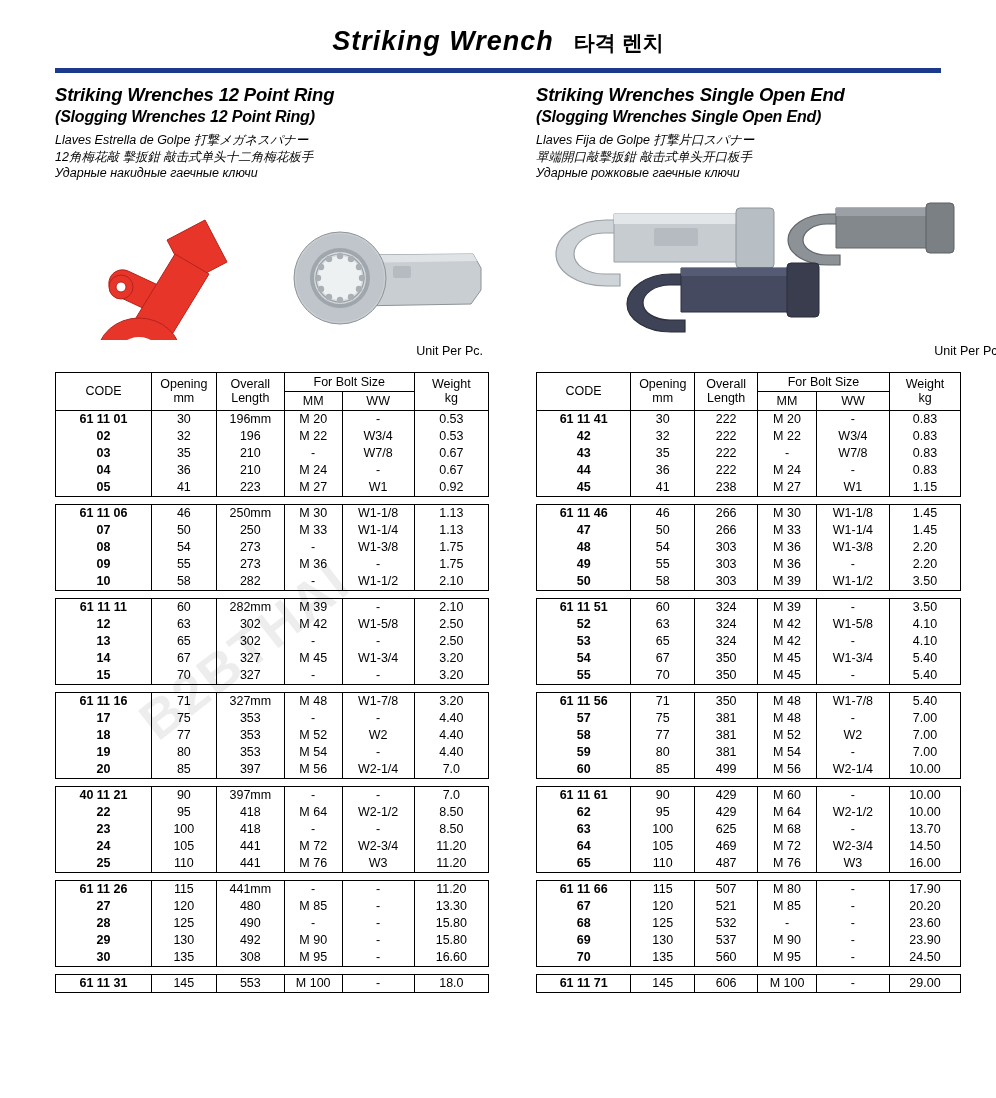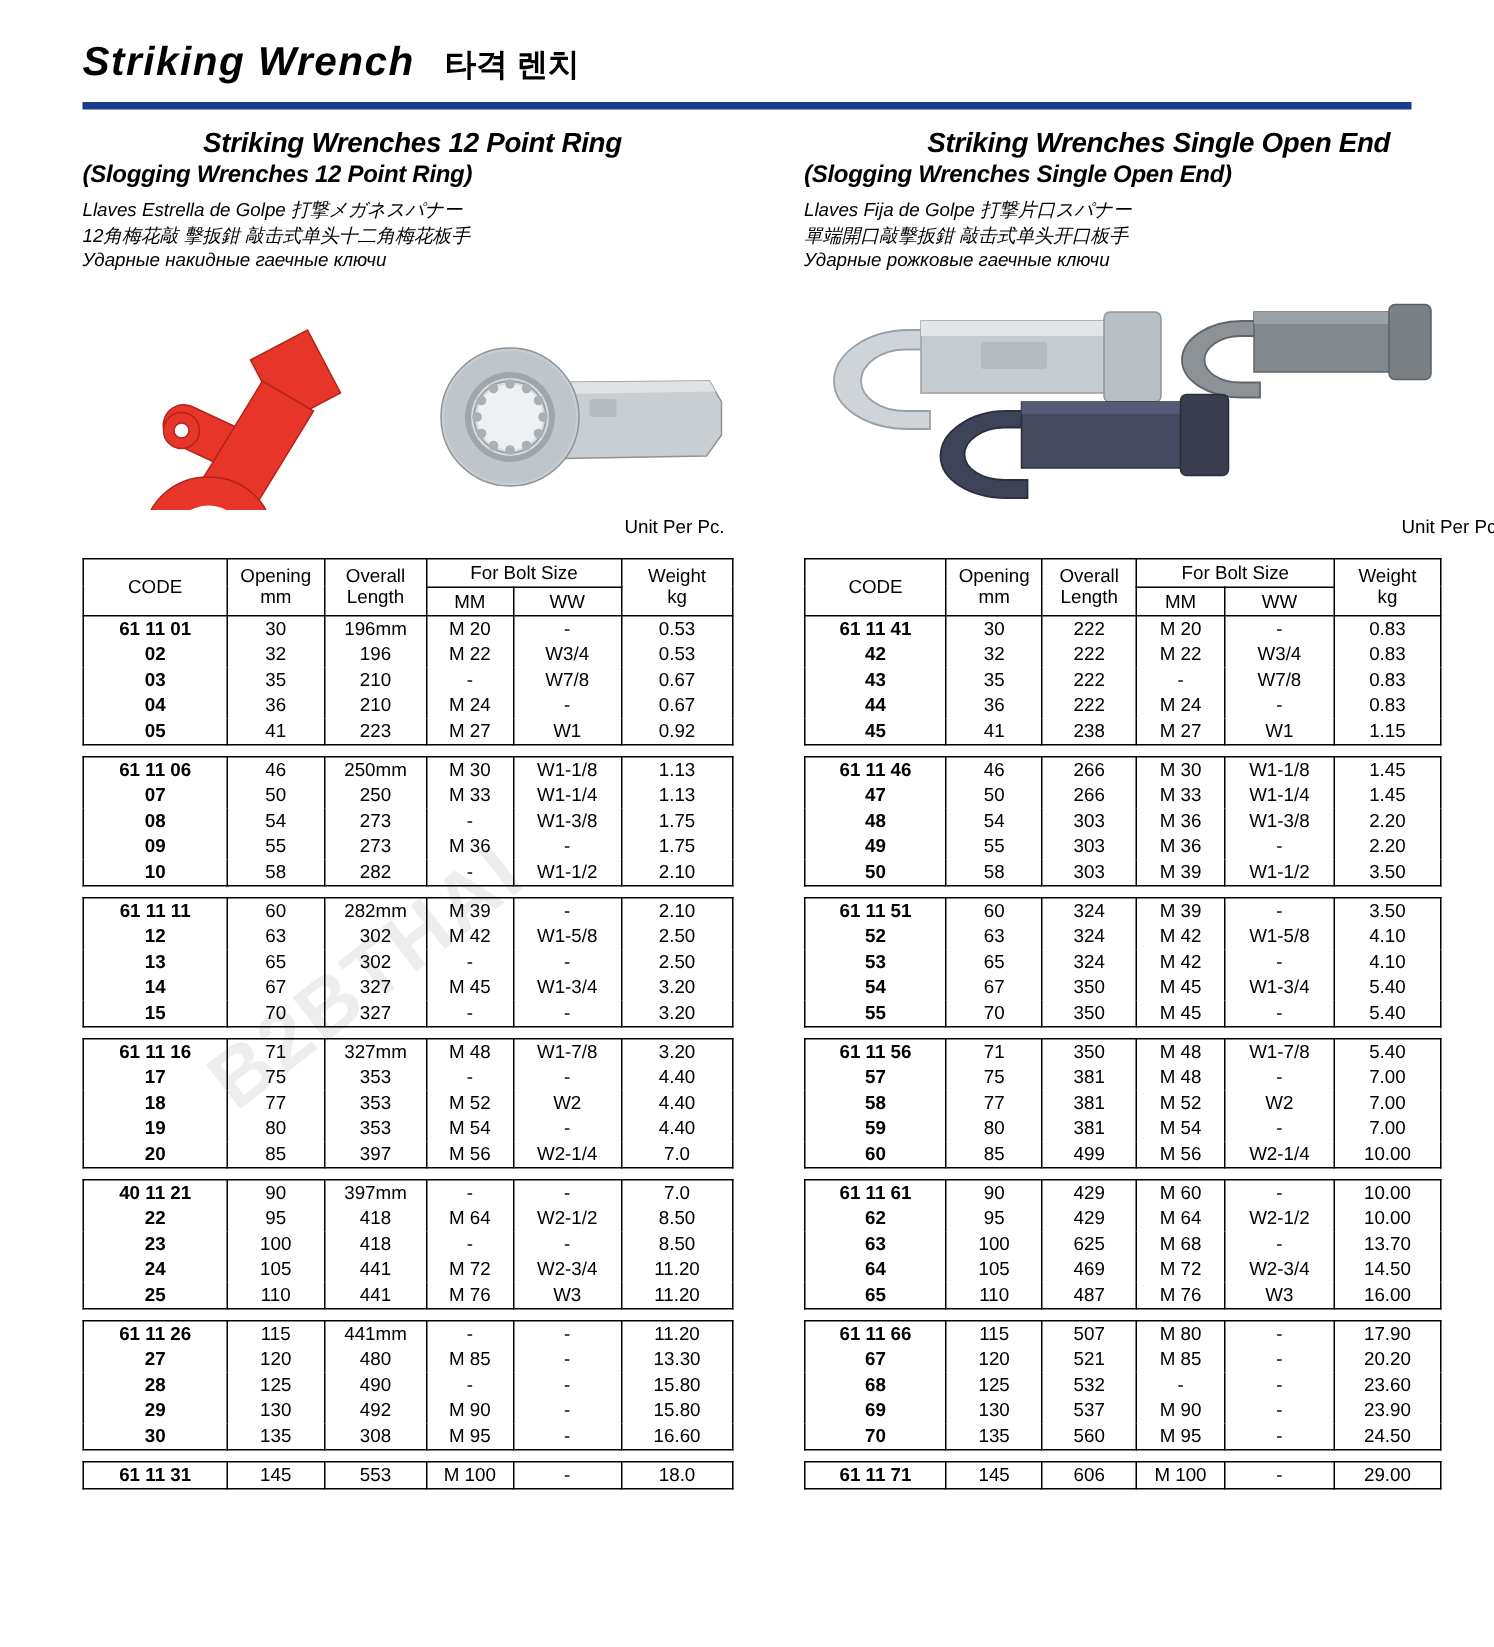--- a/index.html
+++ b/index.html
@@ -12,38 +12,37 @@
     overflow:hidden;
   }
   .page{position:relative;width:996px;height:1098px;}
 
   
   .header{
     position:absolute;left:55px;top:26px;width:886px;
   }
   .header-title{
     font-size:27px;font-weight:bold;font-style:italic;letter-spacing:1px;
-    display:flex;align-items:baseline;gap:20px;
+    display:flex;align-items:baseline;gap:20px;justify-content:center;
   }
   .header-title .kr{
     font-size:21px;font-style:normal;font-weight:bold;letter-spacing:0;
   }
   .rule{
     position:absolute;left:55px;top:68px;width:886px;height:5px;background:#1b3a8c;
   }
 
   
   .col{position:absolute;top:84px;}
   .col-left{left:55px;width:440px;}
   .col-right{left:536px;width:473px;}
 
   .sec-title{
     font-size:18.5px;font-weight:bold;font-style:italic;margin:0 0 2px 0;
     letter-spacing:-0.2px;
-    text-align:center;
   }
   .sec-sub{
     font-size:16px;font-weight:bold;font-style:italic;margin:0 0 6px 0;
     letter-spacing:-0.2px;
   }
   .sec-lines{font-size:12.5px;line-height:16.5px;}
   .sec-lines div{white-space:nowrap;font-style:italic;}
 
   
   .img-area{position:relative;height:150px;margin-top:8px;}

